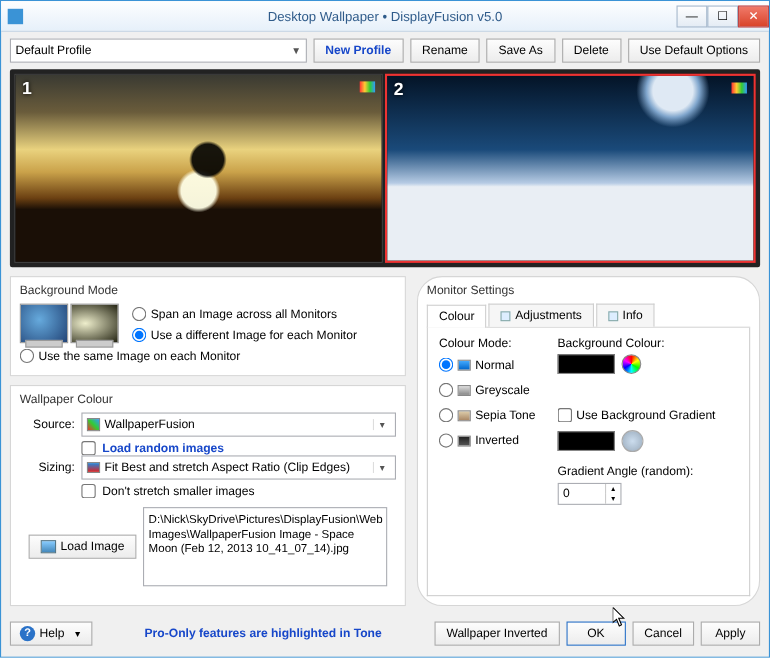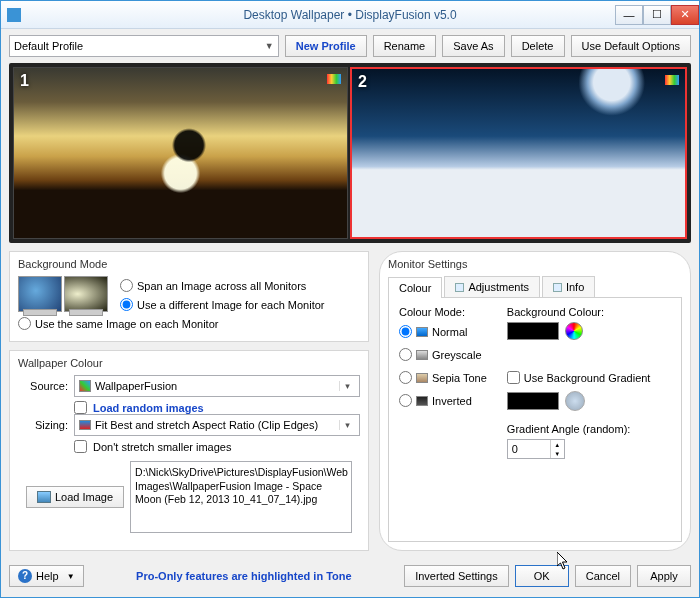--- a/index.html
+++ b/index.html
@@ -248,21 +248,21 @@
 
   </div>
 
   <div class="footer">
     <div class="btn helpbtn">
       <span class="qmark">?</span>
       <span>Help</span>
       <span style="font-size:8px;margin-left:4px;">▼</span>
     </div>
     <div class="spacer"><span class="blue" style="font-weight:bold;">Pro-Only features are highlighted in Tone</span></div>
-    <div class="btn mid">Inverted Settings</div>
+    <div class="btn mid">Wallpaper Inverted</div>
     <div class="btn" style="border-color:#2a72c8;">OK</div>
     <div class="btn">Cancel</div>
     <div class="btn">Apply</div>
   </div>
 
   <svg class="cursor" style="left:557px; top:552px;" viewBox="0 0 12 18">
       <path d="M0 0 L0 14 L3.5 11 L6 17 L8 16 L5.5 10 L10 10 Z" fill="#fff" stroke="#000" stroke-width="1"></path>
     </svg>
 </div>
 

